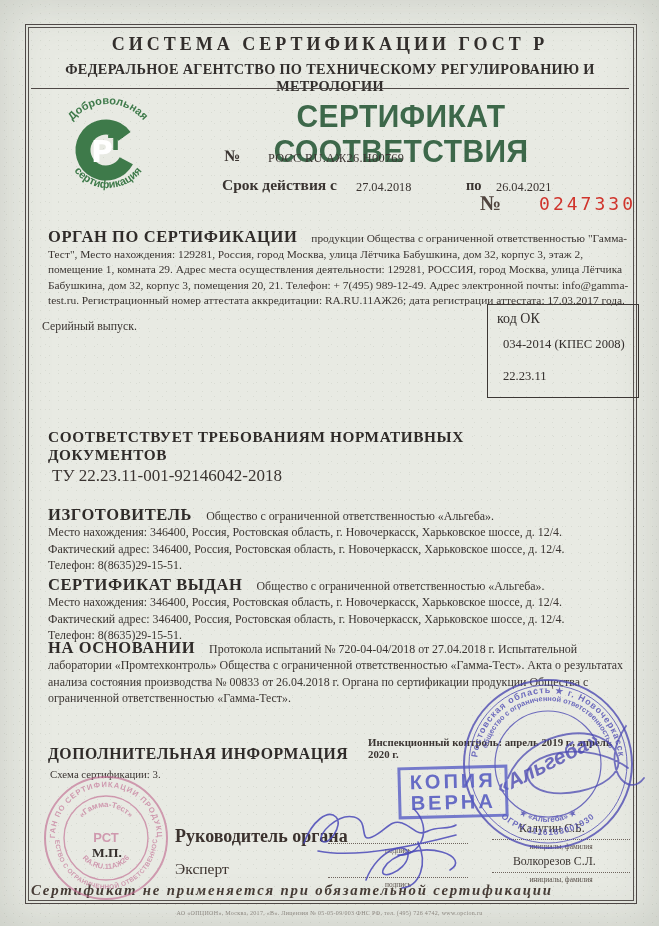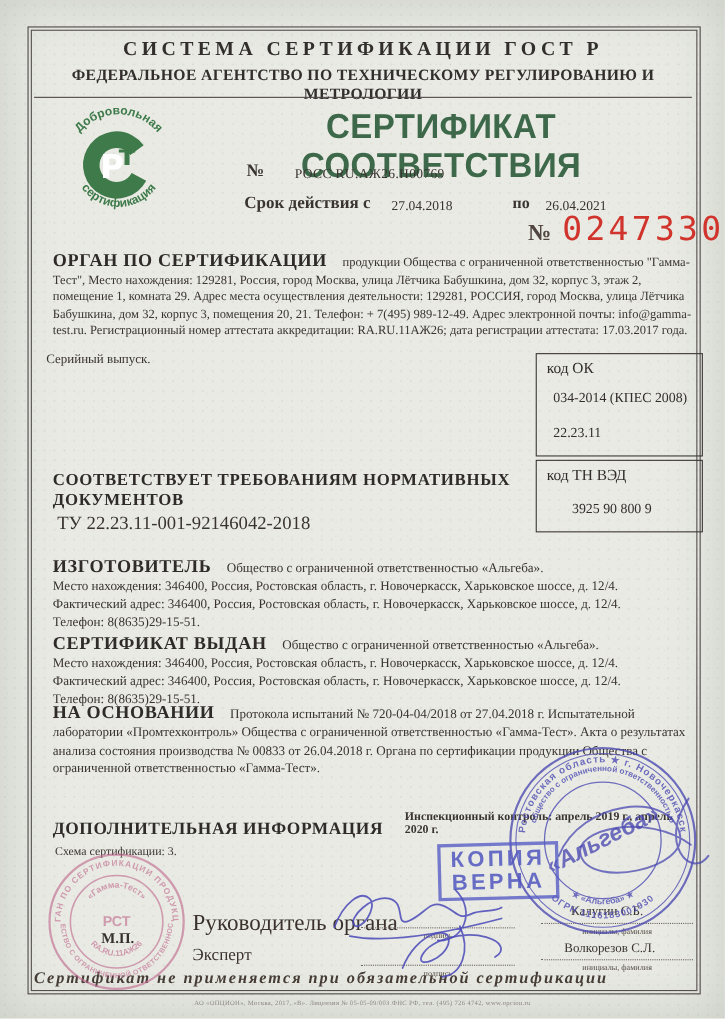--- a/index.html
+++ b/index.html
@@ -25,53 +25,53 @@
 
   .num-label{left:224px; top:147px; font-size:16px; font-weight:bold;}
   .num-value{left:268px; top:151px; font-size:12.3px; letter-spacing:.3px;}
   .validity-label{left:222px; top:176px; font-size:15.5px; font-weight:bold;text-align:right;}
   .valid-from{left:356px; top:180px; font-size:12.3px;}
   .po-label{left:466px; top:177px; font-size:14.5px; font-weight:bold;}
   .valid-to{left:496px; top:180px; font-size:12.3px;}
 
   .blank-num{left:480px; top:191px; display:flex; align-items:baseline; gap:10px;}
   .blank-num .nl{font-size:21px; font-weight:bold; color:#50453f;}
-  .blank-num .nv{font-family:"DejaVu Sans Mono", monospace; font-size:30px; letter-spacing:3px; color:#d0342c;}
+  .blank-num .nv{font-family:"DejaVu Sans Mono", monospace; font-size:18px; letter-spacing:3px; color:#d0342c;margin-left:28px;}
 
   .section{line-height:15.6px; font-size:11.4px;}
   .section .stitle{font-size:16.5px; font-weight:bold; letter-spacing:.6px; color:#2f2b29; line-height:18px;margin-top:22px;}
   .section .stitle-sp{display:inline-block; width:14px;}
 
   .sec-organ{left:48px; top:228px; width:584px;}
   .sec-product{left:48px; top:316px; width:442px; font-size:11.8px; line-height:16.2px;}
   .sec-product .serial{margin-top:2px; margin-left:-6px;}
   .sec-product .pbody{ }
 
   .codebox{border:1.5px solid #3c3734; color:#322d2b;}
-  .box-ok{left:487px; top:321px; width:150px; height:92px;}
+  .box-ok{left:487px; top:304px; width:150px; height:92px;}
   .box-ok .lbl{position:absolute; left:9px; top:6px; font-size:14px;}
   .box-ok .l1{position:absolute; left:15px; top:32px; font-size:12.6px;}
   .box-ok .l2{position:absolute; left:15px; top:64px; font-size:12.6px;}
   .box-tn{left:487px; top:418px; width:150px; height:64px;}
   .box-tn .lbl{position:absolute; left:9px; top:6px; font-size:14px;}
   .box-tn .l1{position:absolute; left:32px; top:36px; font-size:12.6px;}
 
   .sec-compliance{left:48px; top:406px; width:430px;}
   .sec-compliance .stitle{font-size:15.3px;}
   .sec-compliance .ctext{margin-top:4px; margin-left:4px; font-size:17px; font-weight:normal; color:#3a3431;}
 
   .sec-man{left:48px; top:506px; width:580px; font-size:11.9px; line-height:16.3px;}
   .sec-issued{left:48px; top:576px; width:580px; font-size:11.9px; line-height:16.3px;}
   .sec-basis{left:48px; top:639px; width:578px; font-size:11.9px; line-height:16.3px;}
 
   .sec-add-title{left:48px; top:745px; font-size:15.8px; font-weight:bold; letter-spacing:.5px; color:#2f2b29;}
   .sec-add-inspection{left:368px; top:736px; width:260px; font-size:10.8px;font-weight:bold;}
   .sec-add-scheme{left:50px; top:768px; font-size:10.8px;}
 
-  .sig-label-leader{left:175px; top:826px; font-size:21px; font-weight:normal; color:#3b322e;}
+  .sig-label-leader{left:175px; top:826px; font-size:18px; font-weight:bold; color:#3b322e;}
   .sig-label-expert{left:175px; top:860px; font-size:15.5px; font-weight:normal; color:#3b322e;}
   .sig-line{border-bottom:1.6px dotted #6f655e; height:0;}
   .line-leader-sign{left:328px; top:843px; width:140px;}
   .line-leader-name{left:492px; top:839px; width:138px;}
   .line-expert-sign{left:328px; top:877px; width:140px;}
   .line-expert-name{left:492px; top:872px; width:138px;}
   .sig-caption{font-size:7.4px; color:#564d47; text-align:center;}
   .cap-leader-sign{left:328px; top:846px; width:140px;}
   .cap-leader-name{left:492px; top:842px; width:138px;}
   .cap-expert-sign{left:328px; top:880px; width:140px;}
@@ -150,24 +150,20 @@
     <span class="lbl">код ОК</span>
     <span class="l1">034-2014 (КПЕС 2008)</span>
     <span class="l2">22.23.11</span>
   </div>
 
   <div class="abs section sec-compliance">
     <div class="stitle">СООТВЕТСТВУЕТ ТРЕБОВАНИЯМ НОРМАТИВНЫХ ДОКУМЕНТОВ</div>
     <div class="ctext">ТУ 22.23.11-001-92146042-2018</div>
   </div>
 
-  <div class="abs codebox box-tn">
-    <span class="lbl">код ТН ВЭД</span>
-    <span class="l1">3925 90 800 9</span>
-  </div>
 
   <div class="abs section sec-man">
     <div><span class="stitle">ИЗГОТОВИТЕЛЬ</span><span class="stitle-sp"></span><span>Общество с ограниченной ответственностью «Альгеба».</span></div>
     <div>Место нахождения: 346400, Россия, Ростовская область, г. Новочеркасск, Харьковское шоссе, д. 12/4.</div>
     <div>Фактический адрес: 346400, Россия, Ростовская область, г. Новочеркасск, Харьковское шоссе, д. 12/4.</div>
     <div>Телефон: 8(8635)29-15-51.</div>
   </div>
 
   <div class="abs section sec-issued">
     <div><span class="stitle">СЕРТИФИКАТ ВЫДАН</span><span class="stitle-sp"></span><span>Общество с ограниченной ответственностью «Альгеба».</span></div>

